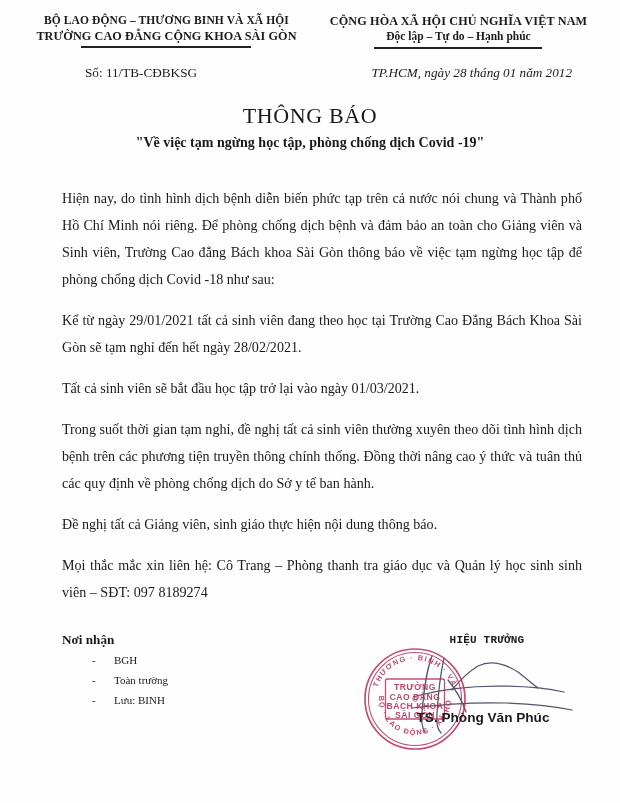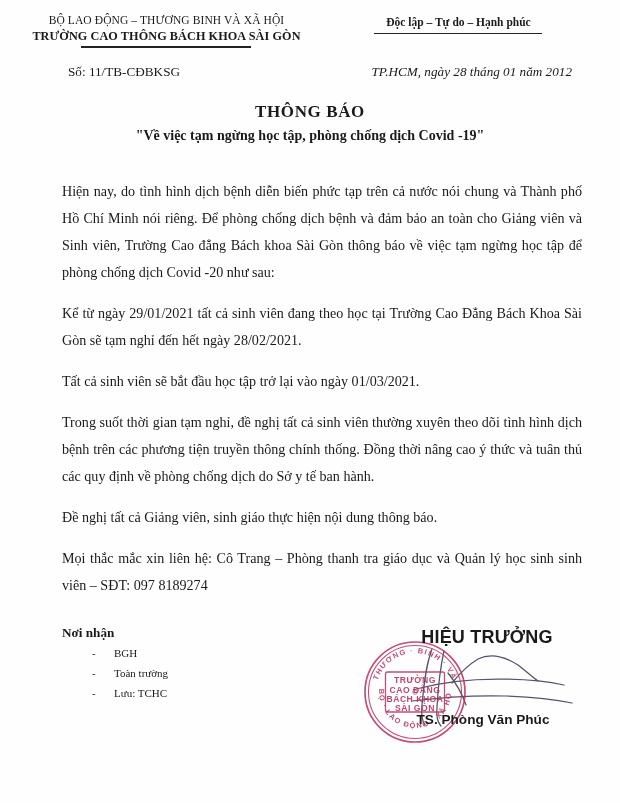--- a/index.html
+++ b/index.html
@@ -36,21 +36,21 @@
     text-align: center;
     line-height: 1.18;
   }
   .hdr-left { width: 300px; }
   .hdr-right { width: 290px; }
 
   .hdr-ministry {
     font-size: 11.5px;
     letter-spacing: .1px;
     white-space: nowrap;
-    font-weight: 400;
+    font-weight: 700;
   }
   .hdr-school {
     font-size: 12.2px;
     font-weight: 700;
     letter-spacing: .1px;
     white-space: nowrap;
     margin-top: 1px;
   }
   .hdr-nation {
     font-size: 12.2px;
@@ -70,39 +70,39 @@
     background: #222;
     margin: 3px auto 0 auto;
   }
   .rule-left  { width: 170px; }
   .rule-right { width: 168px; }
 
   
   .meta-row {
     display: flex;
     justify-content: space-between;
-    padding: 16px 40px 0 68px;
+    padding: 16px 40px 0 85px;
   }
   .doc-number {
     font-size: 13.2px;
   }
   .doc-place-date {
     font-size: 13.2px;
     font-style: italic;
     padding-right: 8px;
   }
 
   
   .title-block {
     text-align: center;
     margin-top: 22px;
   }
   .title-main {
-    font-size: 17px;
-    font-weight: 700;
+    font-size: 22px;
+    font-weight: 400;
     letter-spacing: .6px;
   }
   .title-sub {
     font-size: 14px;
     font-weight: 700;
     margin-top: 6px;
   }
 
   
   .body-block {
@@ -151,23 +151,23 @@
   }
 
   
   .signature {
     width: 250px;
     position: relative;
     text-align: center;
     padding-top: 2px;
   }
   .sig-role {
-    font-size: 18px;
-    font-weight: 700;
-    font-family: Liberation Sans, sans-serif;
+    font-size: 11px;
+    font-weight: 700;
+    font-family: Liberation Mono, monospace;
     letter-spacing: .2px;
     position: relative;
     z-index: 4;
     margin-left: 28px;
   }
   .sig-name {
     font-size: 13.6px;
     font-weight: 700;
     font-family: "Liberation Sans", sans-serif;
     position: relative;
@@ -203,58 +203,59 @@
 </style>
 </head>
 <body>
 
 <div id="page">
 
   <div class="doc-header">
 
     <div class="hdr-col hdr-left">
       <div class="hdr-ministry">BỘ LAO ĐỘNG – THƯƠNG BINH VÀ XÃ HỘI</div>
-      <div class="hdr-school">TRƯỜNG CAO THÔNG BÁCH KHOA SÀI GÒN</div>
+      <div class="hdr-school">TRƯỜNG CAO ĐẲNG CỘNG KHOA SÀI GÒN</div>
       <div class="rule rule-left"></div>
     </div>
 
     <div class="hdr-col hdr-right">
+      <div class="hdr-nation">CỘNG HÒA XÃ HỘI CHỦ NGHĨA VIỆT NAM</div>
       <div class="hdr-motto">Độc lập – Tự do – Hạnh phúc</div>
       <div class="rule rule-right"></div>
     </div>
 
   </div>
 
   <div class="meta-row">
     <div class="doc-number">Số: 11/TB-CĐBKSG</div>
     <div class="doc-place-date">TP.HCM, ngày 28 tháng 01 năm 2012</div>
   </div>
 
   <div class="title-block">
     <div class="title-main">THÔNG BÁO</div>
     <div class="title-sub">"Về việc tạm ngừng học tập, phòng chống dịch Covid -19"</div>
   </div>
 
   <div class="body-block">
-    <p class="para">Hiện nay, do tình hình dịch bệnh diễn biến phức tạp trên cả nước nói chung và Thành phố Hồ Chí Minh nói riêng. Để phòng chống dịch bệnh và đảm bảo an toàn cho Giảng viên và Sinh viên, Trường Cao đẳng Bách khoa Sài Gòn thông báo về việc tạm ngừng học tập để phòng chống dịch Covid -20 như sau:</p>
+    <p class="para">Hiện nay, do tình hình dịch bệnh diễn biến phức tạp trên cả nước nói chung và Thành phố Hồ Chí Minh nói riêng. Để phòng chống dịch bệnh và đảm bảo an toàn cho Giảng viên và Sinh viên, Trường Cao đẳng Bách khoa Sài Gòn thông báo về việc tạm ngừng học tập để phòng chống dịch Covid -18 như sau:</p>
     <p class="para">Kể từ ngày 29/01/2021 tất cả sinh viên đang theo học tại Trường Cao Đẳng Bách Khoa Sài Gòn sẽ tạm nghỉ đến hết ngày 28/02/2021.</p>
     <p class="para">Tất cả sinh viên sẽ bắt đầu học tập trở lại vào ngày 01/03/2021.</p>
     <p class="para">Trong suốt thời gian tạm nghỉ, đề nghị tất cả sinh viên thường xuyên theo dõi tình hình dịch bệnh trên các phương tiện truyền thông chính thống. Đồng thời nâng cao ý thức và tuân thủ các quy định về phòng chống dịch do Sở y tế ban hành.</p>
     <p class="para">Đề nghị tất cả Giảng viên, sinh giáo thực hiện nội dung thông báo.</p>
     <p class="para">Mọi thắc mắc xin liên hệ: Cô Trang – Phòng thanh tra giáo dục và Quản lý học sinh sinh viên – SĐT: 097 8189274</p>
   </div>
 
   <div class="footer-row">
 
     <div class="recipients">
       <div class="recipients-title">Nơi nhận</div>
       <ul class="recipients-list">
         <li>BGH</li>
         <li>Toàn trường</li>
-        <li>Lưu: TCHC</li>
+        <li>Lưu: BINH</li>
       </ul>
     </div>
 
     <div class="signature">
 
       <div class="sig-role">HIỆU TRƯỞNG</div>
 
       <div class="seal">
         <svg viewBox="0 0 106 106" xmlns="http://www.w3.org/2000/svg">
           <defs>

